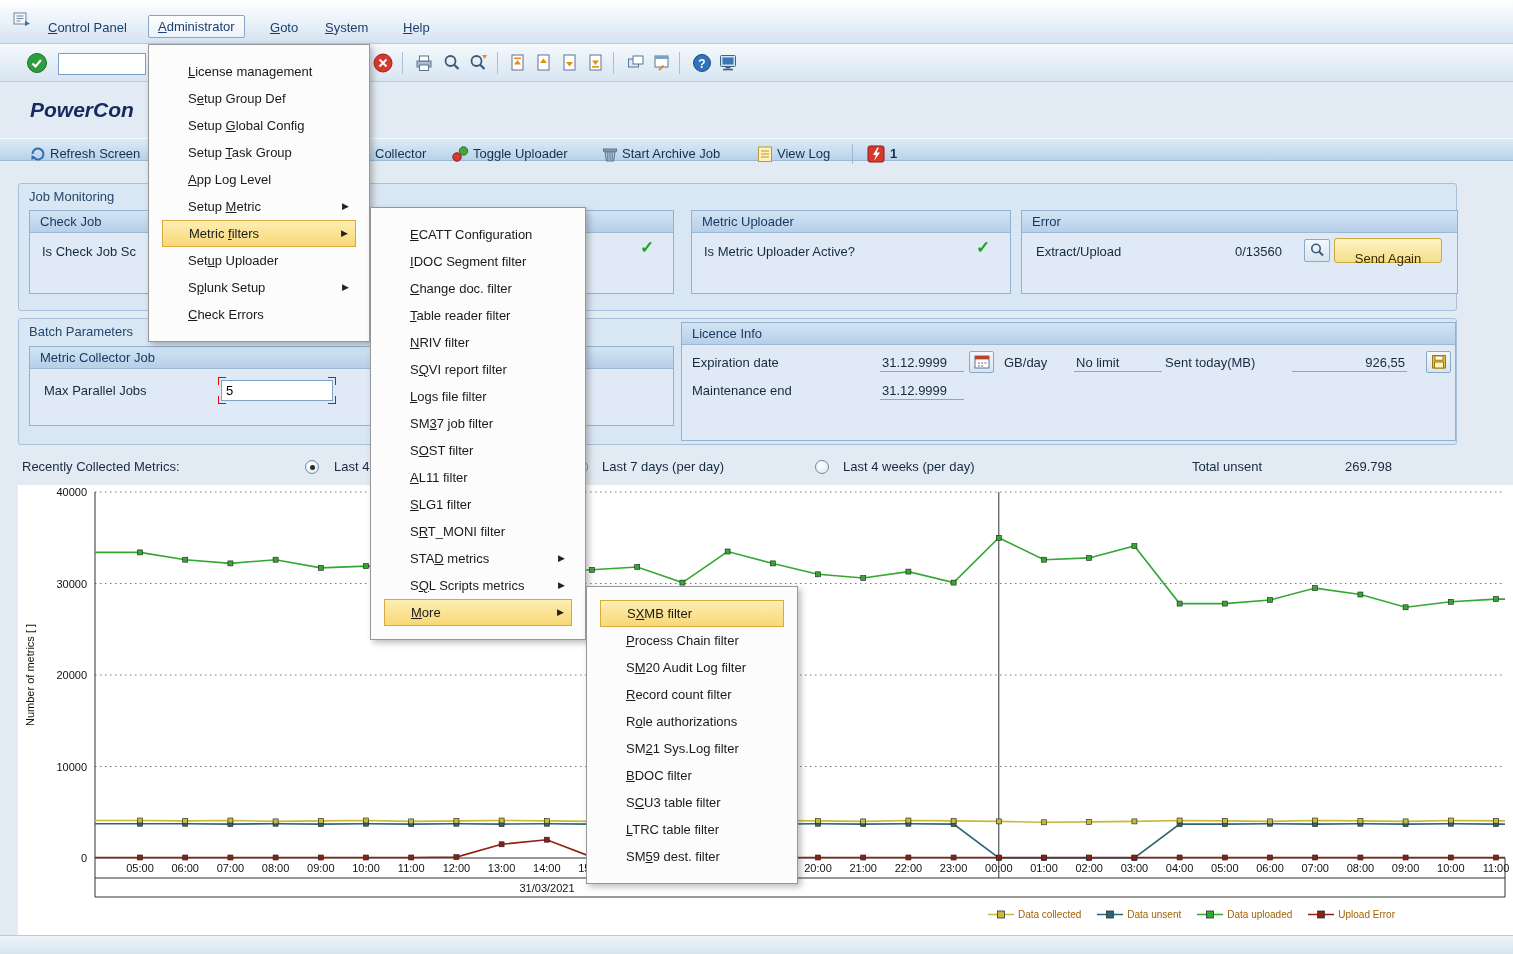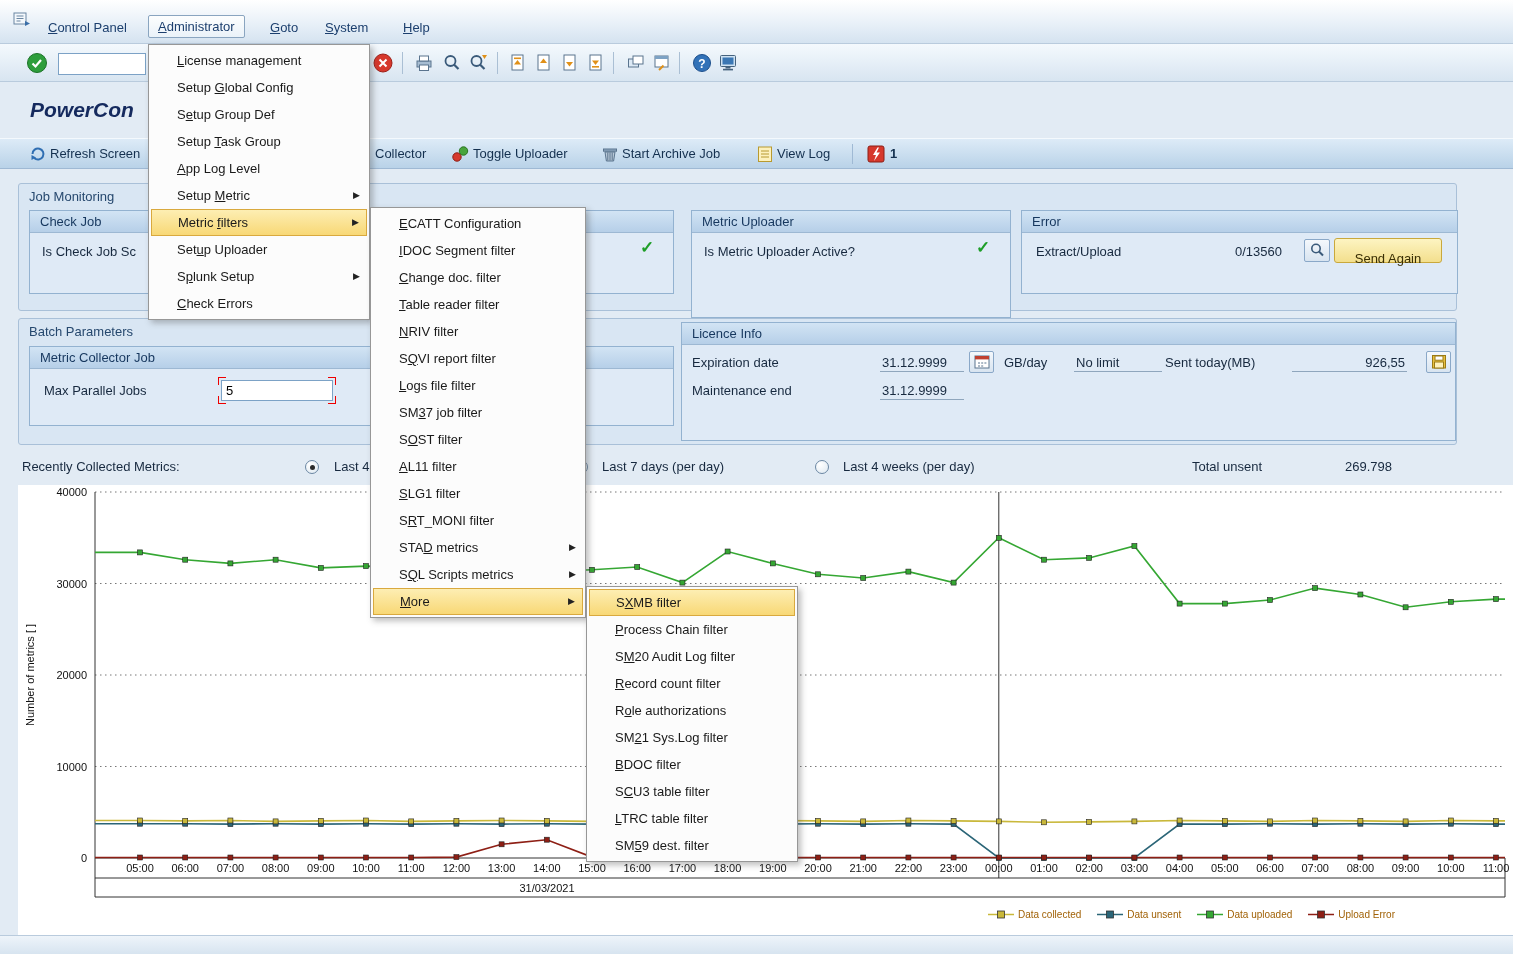--- a/index.html
+++ b/index.html
@@ -16,21 +16,21 @@
   
   #toolbar{position:absolute;left:0;top:44px;width:100%;height:38px;background:linear-gradient(#f4f9fd,#d8e5f1);border-bottom:1px solid #b9cbdd;z-index:5;}
   .tb-icon{position:absolute;top:8px;width:22px;height:22px;display:inline-block;}
   .tb-sep{position:absolute;top:8px;width:1px;height:22px;background:#aabfd4;}
   #command-input{position:absolute;left:58px;top:9px;width:88px;height:22px;border:1px solid #7ca2c6;background:#fff;font:13px "Liberation Sans",sans-serif;padding:0 4px;}
 
   
   #page-title{position:absolute;left:30px;top:98px;font-size:21px;font-weight:bold;font-style:italic;color:#152a5e;}
 
   
-  #apptoolbar{position:absolute;left:0;top:138px;width:100%;height:31px;background:linear-gradient(#ddebf7,#b9d2e8);border-top:1px solid #f4f9fd;border-bottom:1px solid #9fb9d4;z-index:5;}
+  #apptoolbar{position:absolute;left:0;top:138px;width:100%;height:23px;background:linear-gradient(#ddebf7,#b9d2e8);border-top:1px solid #f4f9fd;border-bottom:1px solid #9fb9d4;z-index:5;}
   .at-label{position:absolute;top:7px;color:#14304f;white-space:nowrap;}
   .at-icon{position:absolute;top:5px;}
   .at-sep{position:absolute;top:5px;width:1px;height:20px;background:#9fb9d4;}
 
   
   .section{position:absolute;background:#d9e6f3;border:1px solid #a9c0d8;border-radius:3px;}
   .sec-title{position:absolute;left:10px;top:5px;color:#26486e;}
   .panel{position:absolute;background:#dfeaf6;border:1px solid #93b2d0;}
   .panel-h{height:22px;background:linear-gradient(#d2e4f4,#b6cfe8);border-bottom:1px solid #9db8d3;padding:3px 10px 0;color:#16375e;white-space:nowrap;overflow:hidden;}
   .panel-b{position:absolute;left:0;right:0;top:22px;bottom:0;}
@@ -60,21 +60,21 @@
   #chart-area{position:absolute;left:18px;top:485px;width:1495px;height:450px;background:#fff;}
   .ctick{font-family:"Liberation Sans",sans-serif;font-size:11px;fill:#111;}
   #legend{position:absolute;left:0;top:424px;width:100%;display:flex;justify-content:flex-end;gap:16px;padding-right:118px;align-items:center;}
   .legend-item{display:inline-flex;align-items:center;gap:4px;}
   .legend-label{font-size:10px;color:#a16207;}
 
   
   #statusbar{position:absolute;left:0;top:935px;width:100%;height:19px;background:linear-gradient(#eef4fa,#d7e4f0);border-top:1px solid #b9cbdd;}
 
   
-  .menu{position:absolute;background:#fcfcfc;border:1px solid #979797;box-shadow:3px 3px 6px rgba(70,70,70,.35);padding:2px;}
+  .menu{position:absolute;background:#fcfcfc;border:1px solid #979797;box-shadow:3px 3px 6px rgba(70,70,70,.35);padding:13px;}
   #menu-admin{left:148px;top:44px;width:222px;z-index:50;}
   #menu-filters{left:370px;top:207px;width:216px;z-index:51;}
   #menu-more{left:586px;top:586px;width:212px;z-index:52;}
   .menu-item{position:relative;height:27px;line-height:27px;padding:0 20px 0 26px;color:#1a1a1a;white-space:nowrap;}
   .menu-item.hl{background:linear-gradient(#fdeeb3,#f8d876);border:1px solid #d9a93e;line-height:25px;}
   .mi-arrow{position:absolute;right:7px;top:0;font-size:9px;color:#222;}
   .mi-arrow::after{content:"\25B6";}
 </style>
 </head>
 <body>
@@ -200,21 +200,21 @@
     <div class="sec-title">Job Monitoring</div>
 
     <div class="panel" style="left:10px;top:26px;width:645px;height:84px">
       <div class="panel-h">Check Job</div>
       <div class="panel-b">
         <span class="lbl" style="left:12px;top:11px">Is Check Job Sc</span>
         <span class="check" style="left:610px;top:4px"></span>
       </div>
     </div>
 
-    <div class="panel" style="left:672px;top:26px;width:320px;height:108px">
+    <div class="panel" style="left:672px;top:26px;width:320px;height:84px">
       <div class="panel-h">Metric Uploader</div>
       <div class="panel-b">
         <span class="lbl" style="left:12px;top:11px">Is Metric Uploader Active?</span>
         <span class="check" style="left:284px;top:4px"></span>
       </div>
     </div>
 
     <div class="panel" style="left:1002px;top:26px;width:437px;height:84px">
       <div class="panel-h">Error</div>
       <div class="panel-b">
@@ -487,22 +487,22 @@
           </svg>
           <span class="legend-label">Upload Error</span>
         </span>
       </div>
   </div>
 
   <div id="statusbar"></div>
 
   <div class="menu" id="menu-admin">
       <div class="menu-item"><u>L</u>icense management</div>
+      <div class="menu-item">S<u>e</u>tup Group Def</div>
       <div class="menu-item">Setup <u>G</u>lobal Config</div>
-      <div class="menu-item">S<u>e</u>tup Group Def</div>
       <div class="menu-item">Setup <u>T</u>ask Group</div>
       <div class="menu-item"><u>A</u>pp Log Level</div>
       <div class="menu-item">Setup <u>M</u>etric<span class="mi-arrow"></span></div>
       <div class="menu-item hl">Metric <u>f</u>ilters<span class="mi-arrow"></span></div>
       <div class="menu-item">Set<u>u</u>p Uploader</div>
       <div class="menu-item">S<u>p</u>lunk Setup<span class="mi-arrow"></span></div>
       <div class="menu-item"><u>C</u>heck Errors</div>
     </div>
   <div class="menu" id="menu-filters">
       <div class="menu-item"><u>E</u>CATT Configuration</div>

